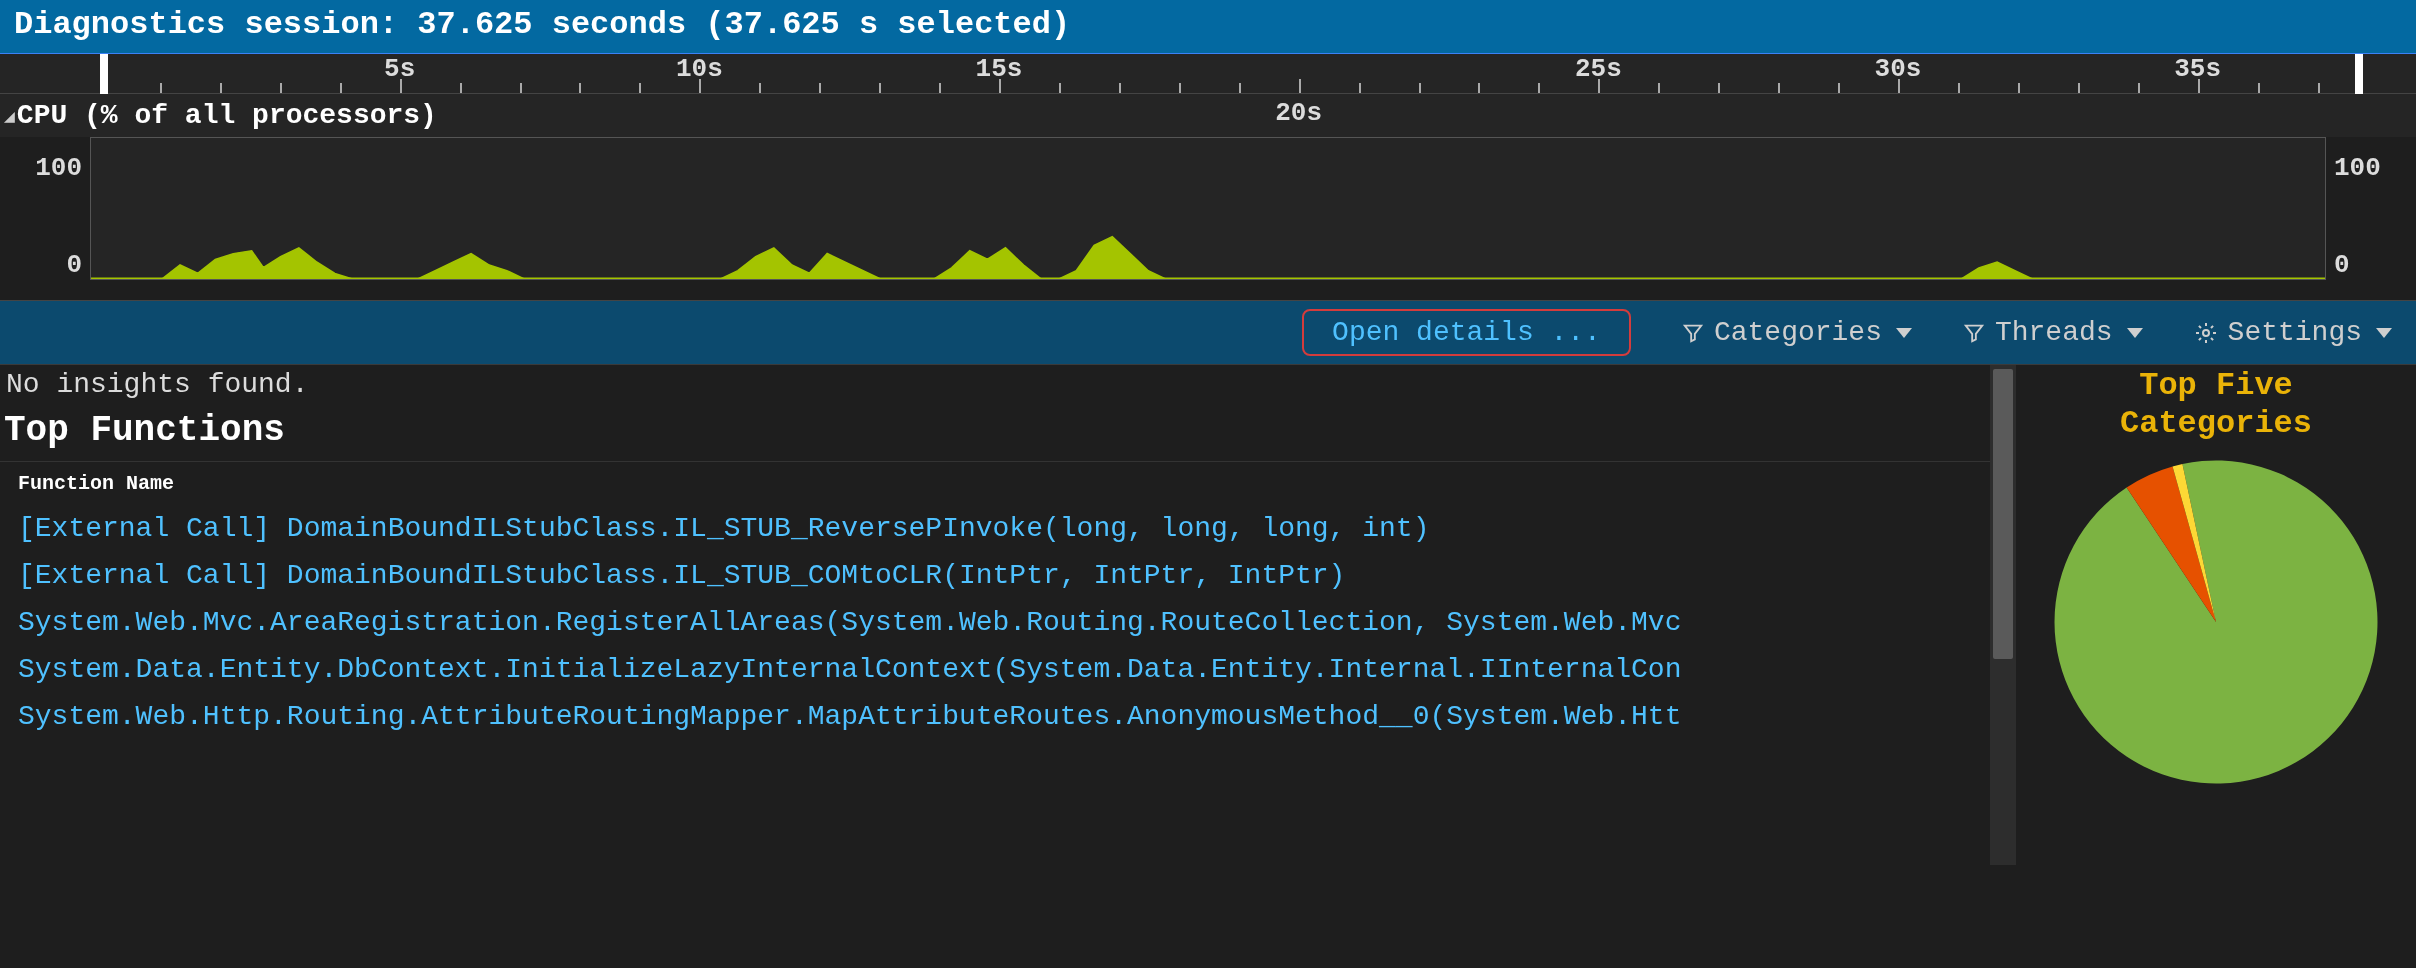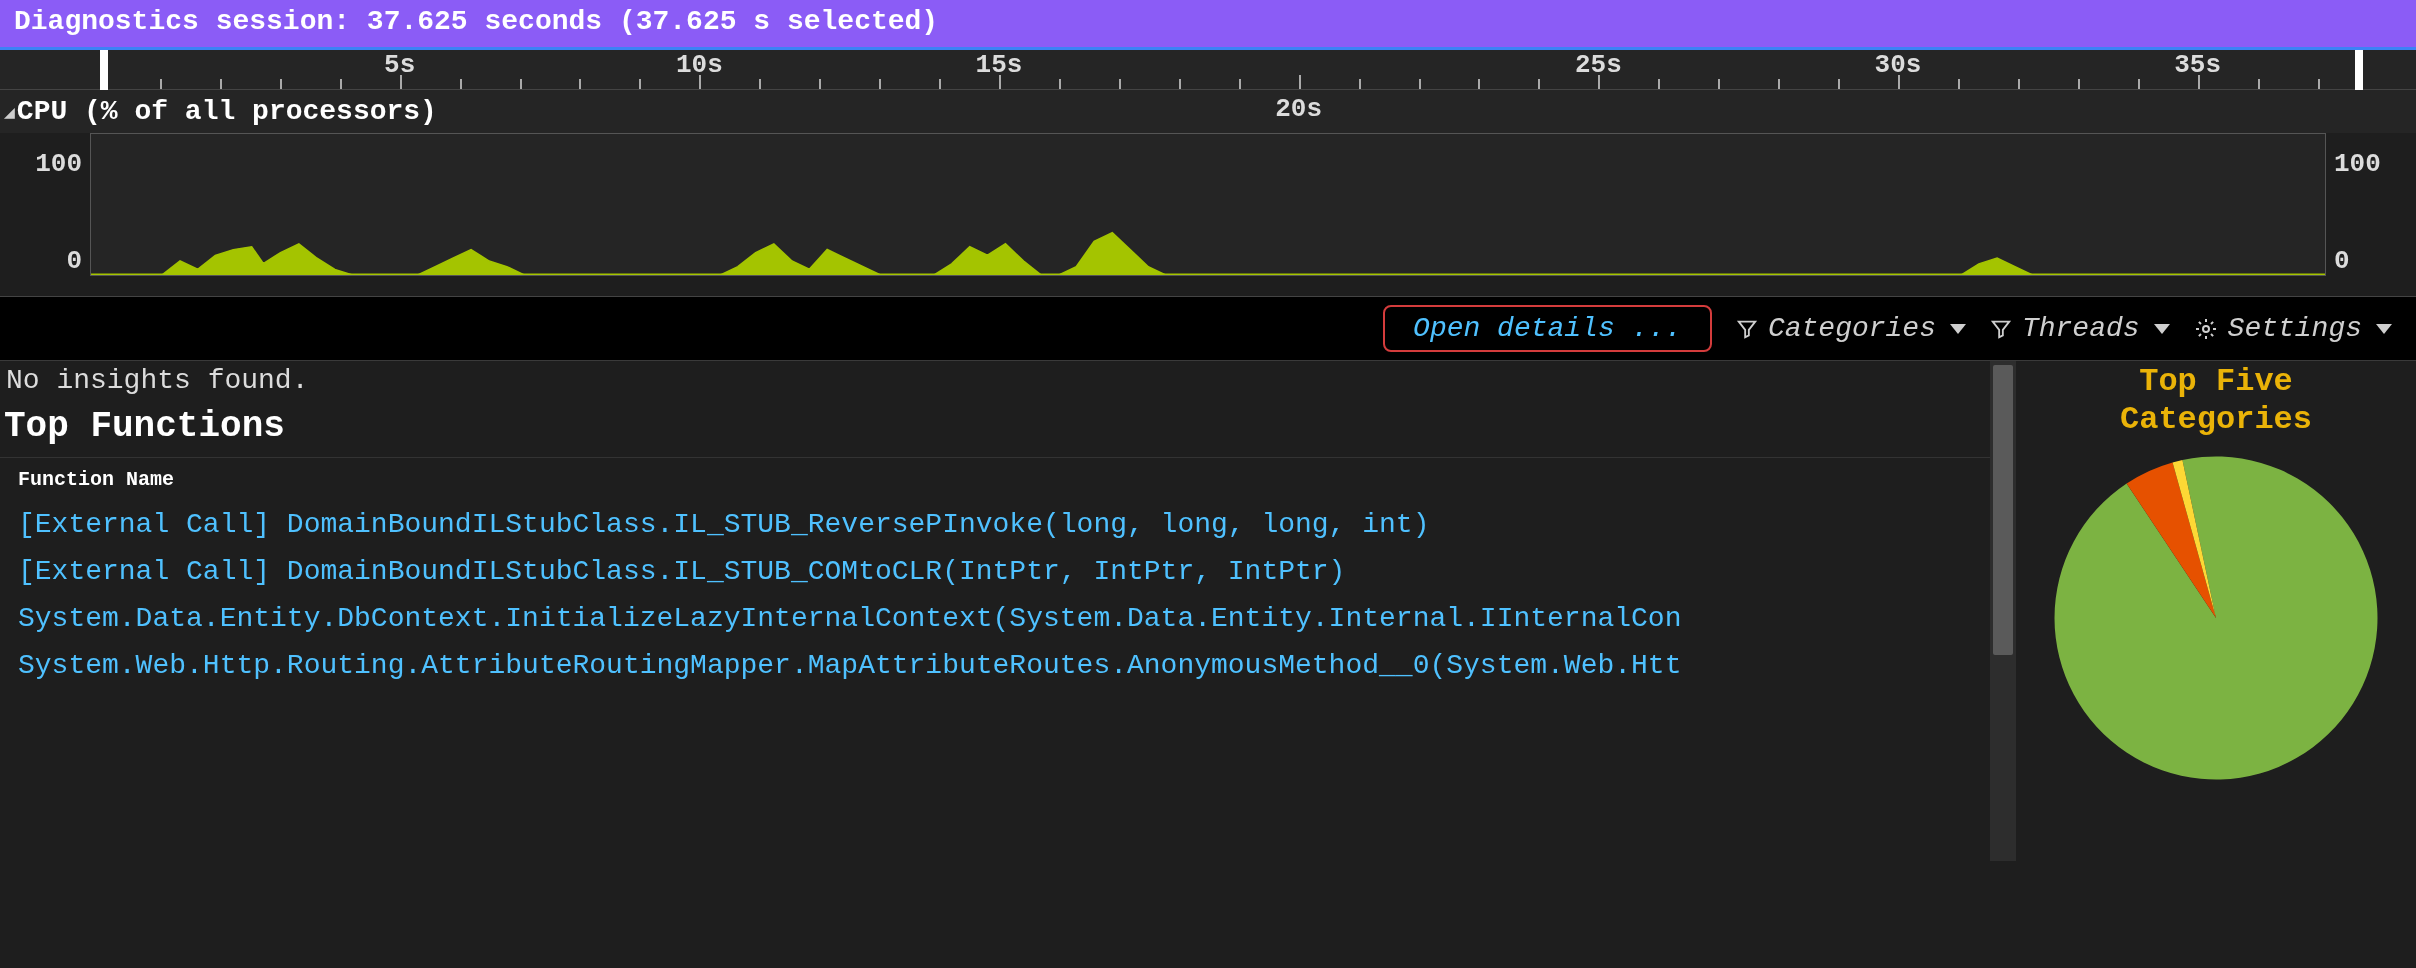--- a/index.html
+++ b/index.html
@@ -9,23 +9,23 @@
     background: #1e1e1e;
     color: #dcdcdc;
     font-family: "Consolas", "Courier New", monospace;
     font-size: 26px;
     overflow: hidden;
   }
   .session-header {
     padding: 6px 14px 10px 14px;
     font-weight: bold;
     color: #ffffff;
-    font-size: 28px;
-    border-bottom: 3px solid #3b82f6;
-    background: #8b5cf6;
+    font-size: 32px;
+    border-bottom: 1px solid #3b82f6;
+    background: #0369a1;
   }
   .ruler {
     position: relative;
     height: 40px;
     background: #252525;
     border-bottom: 1px solid #444;
   }
   .ruler .handle {
     position: absolute;
     top: 0;
@@ -88,27 +88,26 @@
     position: relative;
     border: 1px solid #555;
     background: #252525;
     margin-bottom: 20px;
   }
   .cpu-graph svg { width:100%; height:100%; display:block; }
   .toolbar {
     display: flex;
     justify-content: flex-end;
     align-items: center;
-    gap: 24px;
+    gap: 51px;
     padding: 8px 24px 8px 0;
     border-bottom: 1px solid #3a3a3a;
-    background: #000000;
+    background: #0c4a6e;
     color: #cfcfcf;
     font-size: 28px;
-    font-style: italic;
   }
   .toolbar .open-details {
     color: #4fc1ff;
     border: 2px solid #d43c3c;
     border-radius: 8px;
     padding: 6px 28px 6px 28px;
     font-family: inherit;
     font-size: 28px;
   }
   .toolbar .item {
@@ -298,20 +297,21 @@
 </div>
 
 <div class="lower">
   <div class="left-panel">
     <div class="insights">No insights found.</div>
     <div class="topfn-title">Top Functions</div>
     <div class="fn-header">Function Name</div>
     <div id="fn-list">
         <div class="fn-row">[External Call] DomainBoundILStubClass.IL_STUB_ReversePInvoke(long, long, long, int)</div>
         <div class="fn-row">[External Call] DomainBoundILStubClass.IL_STUB_COMtoCLR(IntPtr, IntPtr, IntPtr)</div>
+        <div class="fn-row">System.Web.Mvc.AreaRegistration.RegisterAllAreas(System.Web.Routing.RouteCollection, System.Web.Mvc</div>
         <div class="fn-row">System.Data.Entity.DbContext.InitializeLazyInternalContext(System.Data.Entity.Internal.IInternalCon</div>
         <div class="fn-row">System.Web.Http.Routing.AttributeRoutingMapper.MapAttributeRoutes.AnonymousMethod__0(System.Web.Htt</div>
       </div>
   </div>
   <div class="vscroll">
     <div class="thumb"></div>
   </div>
   <div class="right-panel">
     <div class="pie-title">
       <div>Top Five</div>

